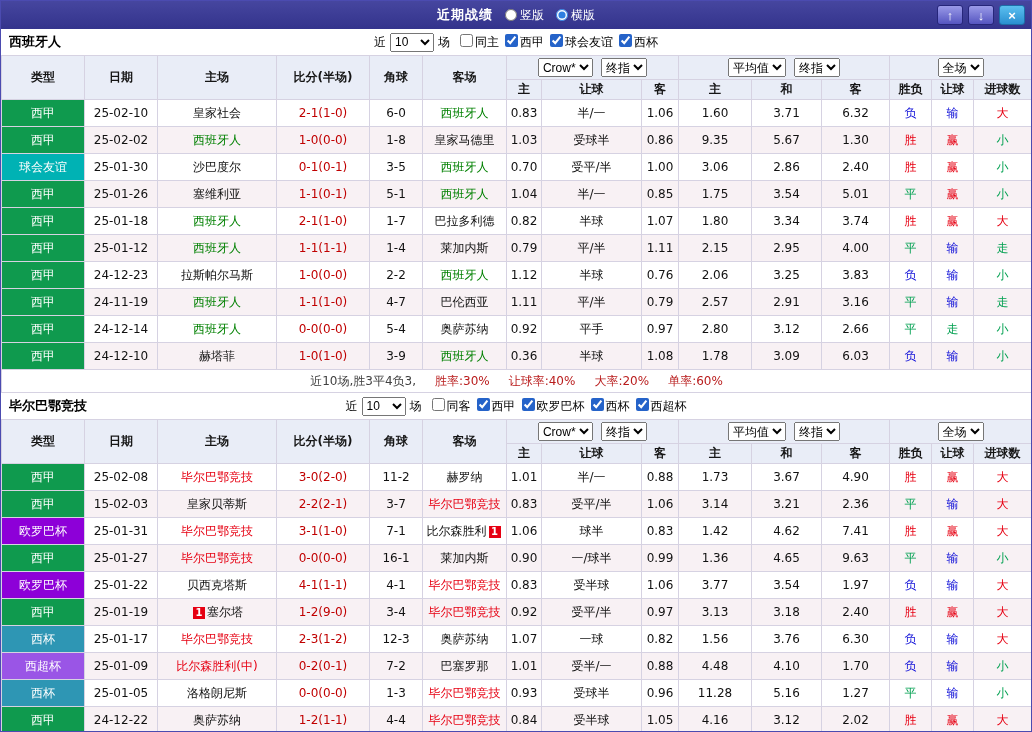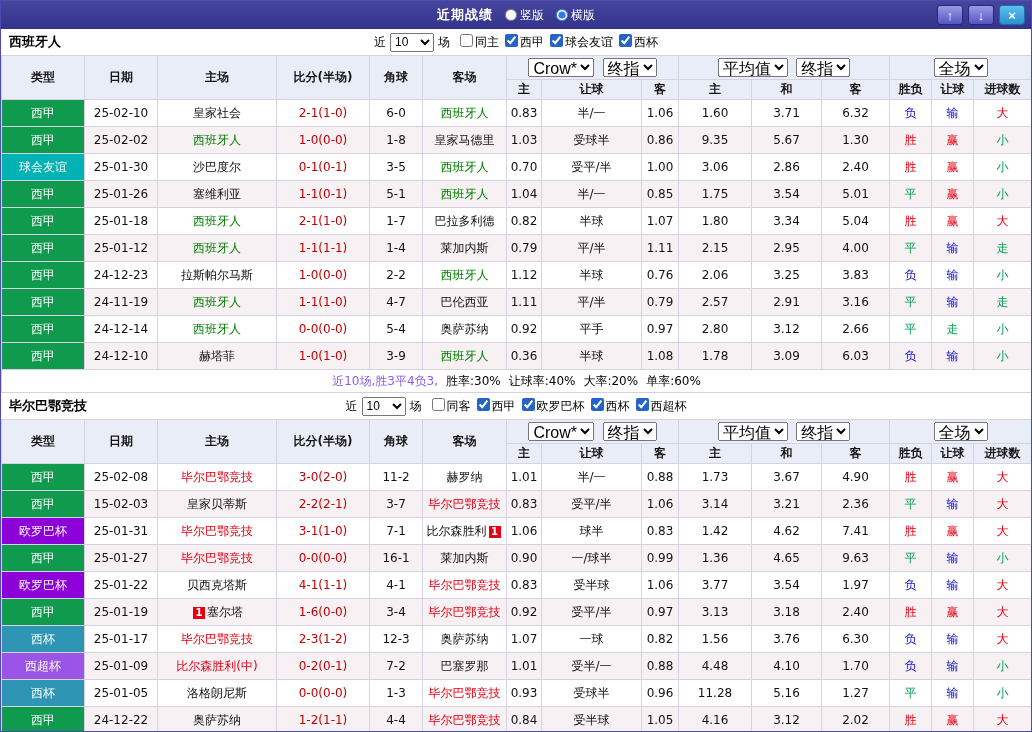--- a/index.html
+++ b/index.html
@@ -37,40 +37,40 @@
   .filters{margin:0 auto;display:flex;align-items:center;gap:4px;font-size:12px;color:#000}
   .filters select{height:19px;font-size:12px;min-width:44px}
   .cb{display:inline-flex;margin-left:6px;cursor:pointer}
   .cb input{width:13px;height:13px;margin:0 2px 0 0;accent-color:#2563c9}
   
   table{width:1030px;margin:0 auto;border-collapse:collapse;table-layout:fixed;font-size:12px}
   th,td{border:1px solid #d6d2e2;text-align:center;padding:0;overflow:hidden;white-space:nowrap}
   thead th{background:#e9edf7;font-weight:bold;color:#151515}
   tr.h1 th{height:23px}
   tr.h2 th{height:19px}
-  .ddcell select{height:19px;font-size:16px;margin:0 2px;vertical-align:middle}
+  .ddcell select{height:19px;font-size:12px;margin:0 2px;vertical-align:middle}
   tbody td{height:26px;color:#111;background:#fff}
   tbody tr.alt td{background:#f8f1f4}
   td.type{color:#fff}
   td.score{color:#c00000}
   td.team.k{color:#111}
   td.team.g{color:#008000}
   td.team.r{color:#e60012}
   td.res{font-weight:normal}
   td.res.w{color:#e60012}
   td.res.l{color:#0f0fd8}
   td.res.d{color:#00a050}
   .card-badge{
     display:inline-block;background:#e60012;color:#fff;
     font-size:10px;line-height:12px;width:12px;height:12px;
     margin:0 2px;font-weight:bold;
   }
   tfoot td.summary{height:22px;background:#fff;border-left:1px solid #d6d2e2;border-right:1px solid #d6d2e2}
-  .sum-prefix{color:#8b5cf6}
-  .stat{color:#000000;margin-left:8px}
+  .sum-prefix{color:#404040}
+  .stat{color:#b91c1c;margin-left:19px}
 </style>
 </head>
 <body>
 
 <div class="widget">
 
   <div class="titlebar">
     <div class="tb-center">
       <span class="tb-title">近期战绩</span>
       <label class="radio">
@@ -235,21 +235,21 @@
             <td class="date">25-01-18</td>
             <td class="team g"><span>西班牙人</span></td>
             <td class="score">2-1(1-0)</td>
             <td class="corners">1-7</td>
             <td class="team k"><span>巴拉多利德</span></td>
             <td class="num">0.82</td>
             <td class="num">半球</td>
             <td class="num">1.07</td>
             <td class="num">1.80</td>
             <td class="num">3.34</td>
-            <td class="num">5.04</td>
+            <td class="num">3.74</td>
             <td class="res w">胜</td>
             <td class="res w">赢</td>
             <td class="res w">大</td>
           </tr>
           <tr class="alt">
             <td class="type" style="background: rgb(15, 154, 78);">西甲</td>
             <td class="date">25-01-12</td>
             <td class="team g"><span>西班牙人</span></td>
             <td class="score">1-1(1-1)</td>
             <td class="corners">1-4</td>
@@ -501,21 +501,21 @@
             <td class="num">3.54</td>
             <td class="num">1.97</td>
             <td class="res l">负</td>
             <td class="res l">输</td>
             <td class="res w">大</td>
           </tr>
           <tr class="alt">
             <td class="type" style="background: rgb(15, 154, 78);">西甲</td>
             <td class="date">25-01-19</td>
             <td class="team k"><span class="card-badge">1</span><span>塞尔塔</span></td>
-            <td class="score">1-6(0-0)</td>
+            <td class="score">1-2(9-0)</td>
             <td class="corners">3-4</td>
             <td class="team r"><span>毕尔巴鄂竞技</span></td>
             <td class="num">0.92</td>
             <td class="num">受平/半</td>
             <td class="num">0.97</td>
             <td class="num">3.13</td>
             <td class="num">3.18</td>
             <td class="num">2.40</td>
             <td class="res w">胜</td>
             <td class="res w">赢</td>

